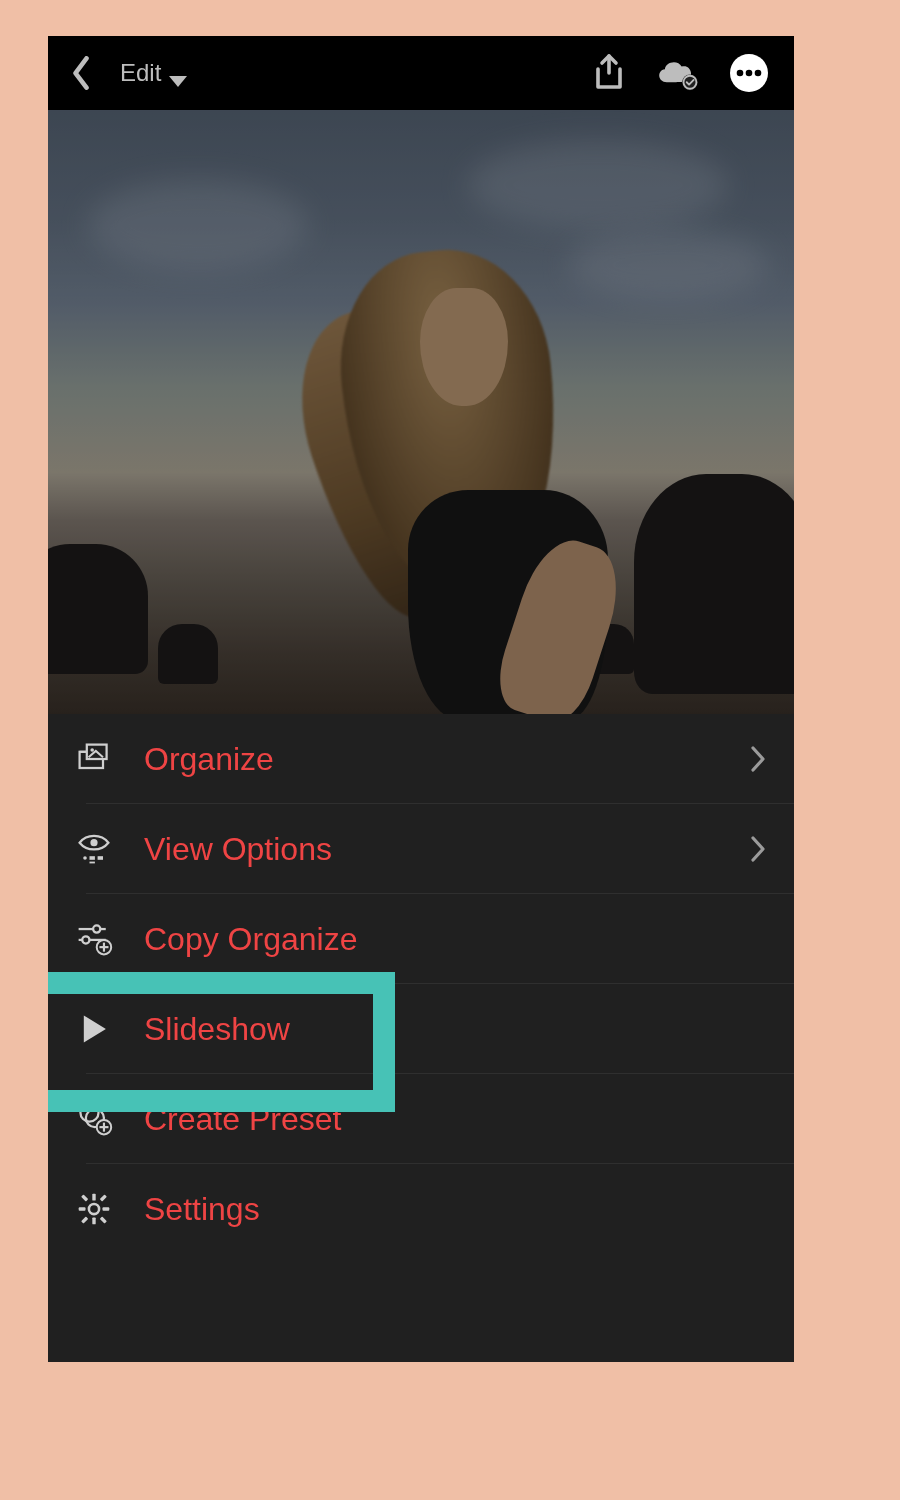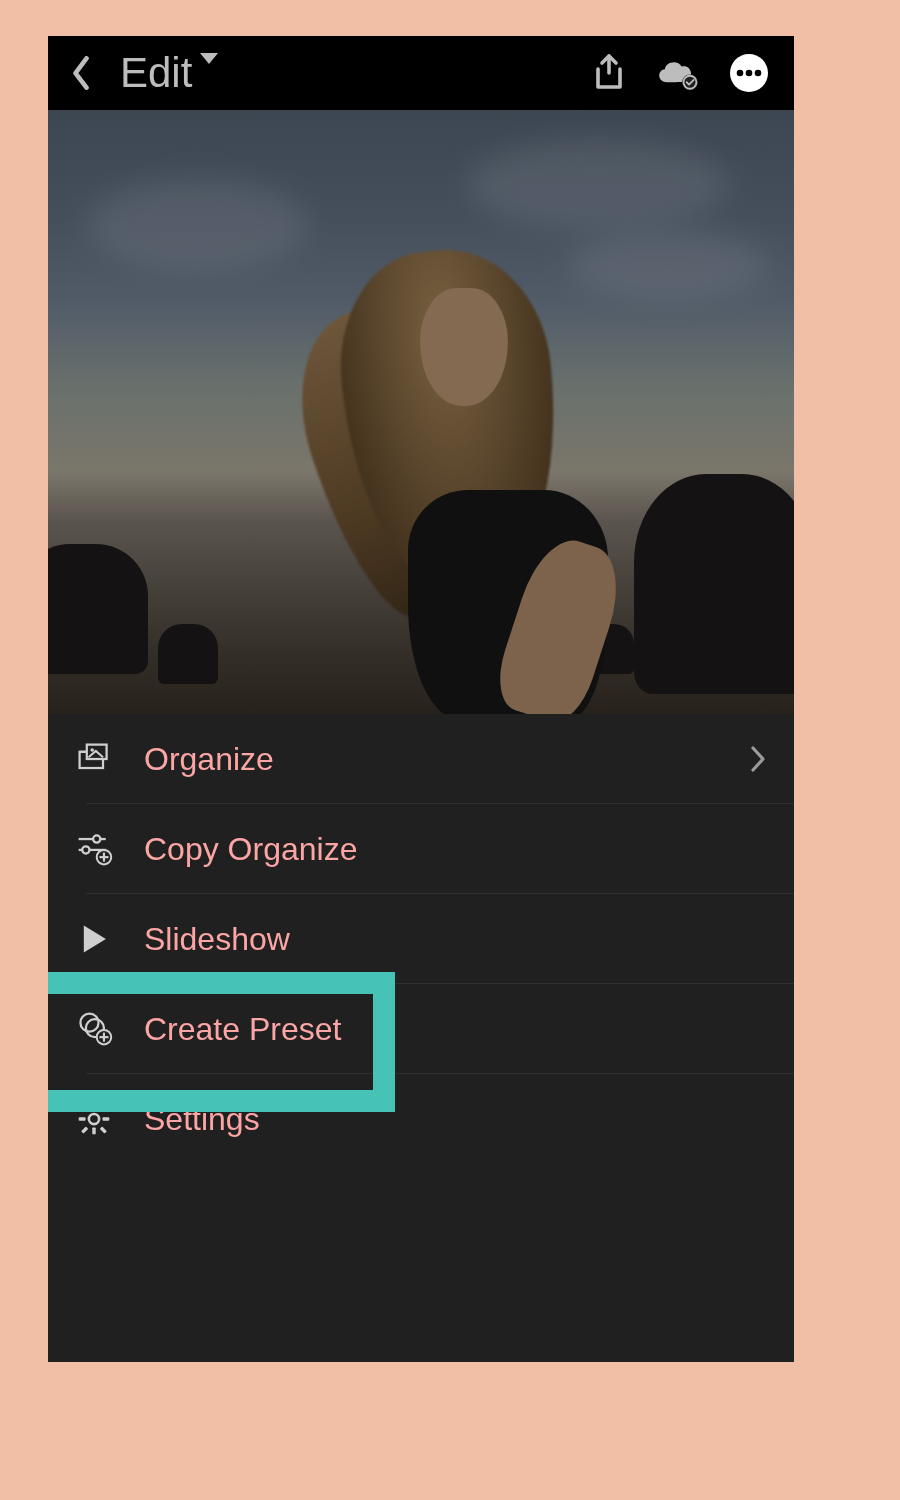--- a/index.html
+++ b/index.html
@@ -32,24 +32,24 @@
     padding: 0 24px 0 22px;
     box-sizing: border-box;
   }
   .tb-left { display: flex; align-items: center; gap: 28px; }
   .tb-right { display: flex; align-items: center; gap: 26px; }
   .icon { display: flex; align-items: center; justify-content: center; }
   .back-chev { width: 22px; height: 34px; }
   .back-chev svg { width: 22px; height: 34px; }
   .edit-title {
     color: #bdbdbd;
-    font-size: 42px;
+    font-size: 24px;
     font-weight: 500;
     display: flex;
-    align-items: flex-start;
+    align-items: flex-end;
     gap: 8px;
   }
   .edit-caret { width: 0; height: 0; border-left: 9px solid transparent; border-right: 9px solid transparent; border-top: 11px solid #bdbdbd; margin-top: 4px;}
   .share-icon svg, .cloud-icon svg, .menu-icon svg { display:block; }
   .share-icon { width: 34px; height: 40px; }
   .cloud-icon { width: 50px; height: 40px; }
   .menu-icon  { width: 42px; height: 42px; }
   
   .photo {
     position: absolute;
@@ -126,21 +126,21 @@
     gap: 30px;
     padding: 0 26px 0 26px;
     box-sizing: border-box;
   }
   .divider {
     position:absolute; left:38px; right:0; bottom:0; height:1px;
     background:#2f2f2f;
   }
   .menu-item .micon { width: 40px; height: 40px; display:flex; align-items:center; justify-content:center;}
   .menu-item .label {
-    color:#fca5a5;
+    color:#ef4444;
     font-size: 32px;
     font-weight: 500;
   }
   .chev-r { position:absolute; right:28px; top:50%; transform:translateY(-50%); width:16px; height:26px; opacity:.7;}
   
   .highlight {
     position: absolute;
     left: -27px;  
     top: 936px;
     width: 374px;
@@ -230,20 +230,39 @@
       </div>
       <span class="label">Organize</span>
       <div class="chev-r">
         <svg viewBox="0 0 16 26" width="16" height="26">
             <path d="M3 2 L13 13 L3 24" stroke="#cfcfcf" stroke-width="3.2" fill="none" stroke-linecap="round" stroke-linejoin="round"></path>
           </svg>
       </div>
       <div class="divider"></div>
     </div>
 
+    <div class="menu-item">
+      <div class="micon">
+        <svg viewBox="0 0 40 40" width="36" height="36">
+          <path d="M4 13 C12 3 28 3 36 13 C28 23 12 23 4 13 Z" fill="none" stroke="#cfcfcf" stroke-width="2.5"></path>
+          <circle cx="20" cy="13" r="4" fill="#cfcfcf"></circle>
+          <circle cx="10" cy="30" r="2" fill="#cfcfcf"></circle>
+          <rect x="15" y="28" width="6" height="4" fill="#cfcfcf"></rect>
+          <rect x="24" y="28" width="6" height="4" fill="#cfcfcf"></rect>
+          <rect x="15" y="34" width="6" height="2" fill="#cfcfcf"></rect>
+        </svg>
+      </div>
+      <span class="label">View Options</span>
+      <div class="chev-r">
+        <svg viewBox="0 0 16 26" width="16" height="26">
+            <path d="M3 2 L13 13 L3 24" stroke="#cfcfcf" stroke-width="3.2" fill="none" stroke-linecap="round" stroke-linejoin="round"></path>
+          </svg>
+      </div>
+      <div class="divider"></div>
+    </div>
 
     <div class="menu-item">
       <div class="micon">
         <svg viewBox="0 0 42 42" width="38" height="38">
           <line x1="4" y1="10" x2="34" y2="10" stroke="#cfcfcf" stroke-width="2.5"></line>
           <circle cx="24" cy="10" r="4" fill="#202020" stroke="#cfcfcf" stroke-width="2.5"></circle>
           <line x1="4" y1="22" x2="34" y2="22" stroke="#cfcfcf" stroke-width="2.5"></line>
           <circle cx="12" cy="22" r="4" fill="#202020" stroke="#cfcfcf" stroke-width="2.5"></circle>
           <circle cx="32" cy="30" r="8" fill="#202020" stroke="#cfcfcf" stroke-width="2.2"></circle>
           <line x1="32" y1="25" x2="32" y2="35" stroke="#cfcfcf" stroke-width="2.4"></line>

